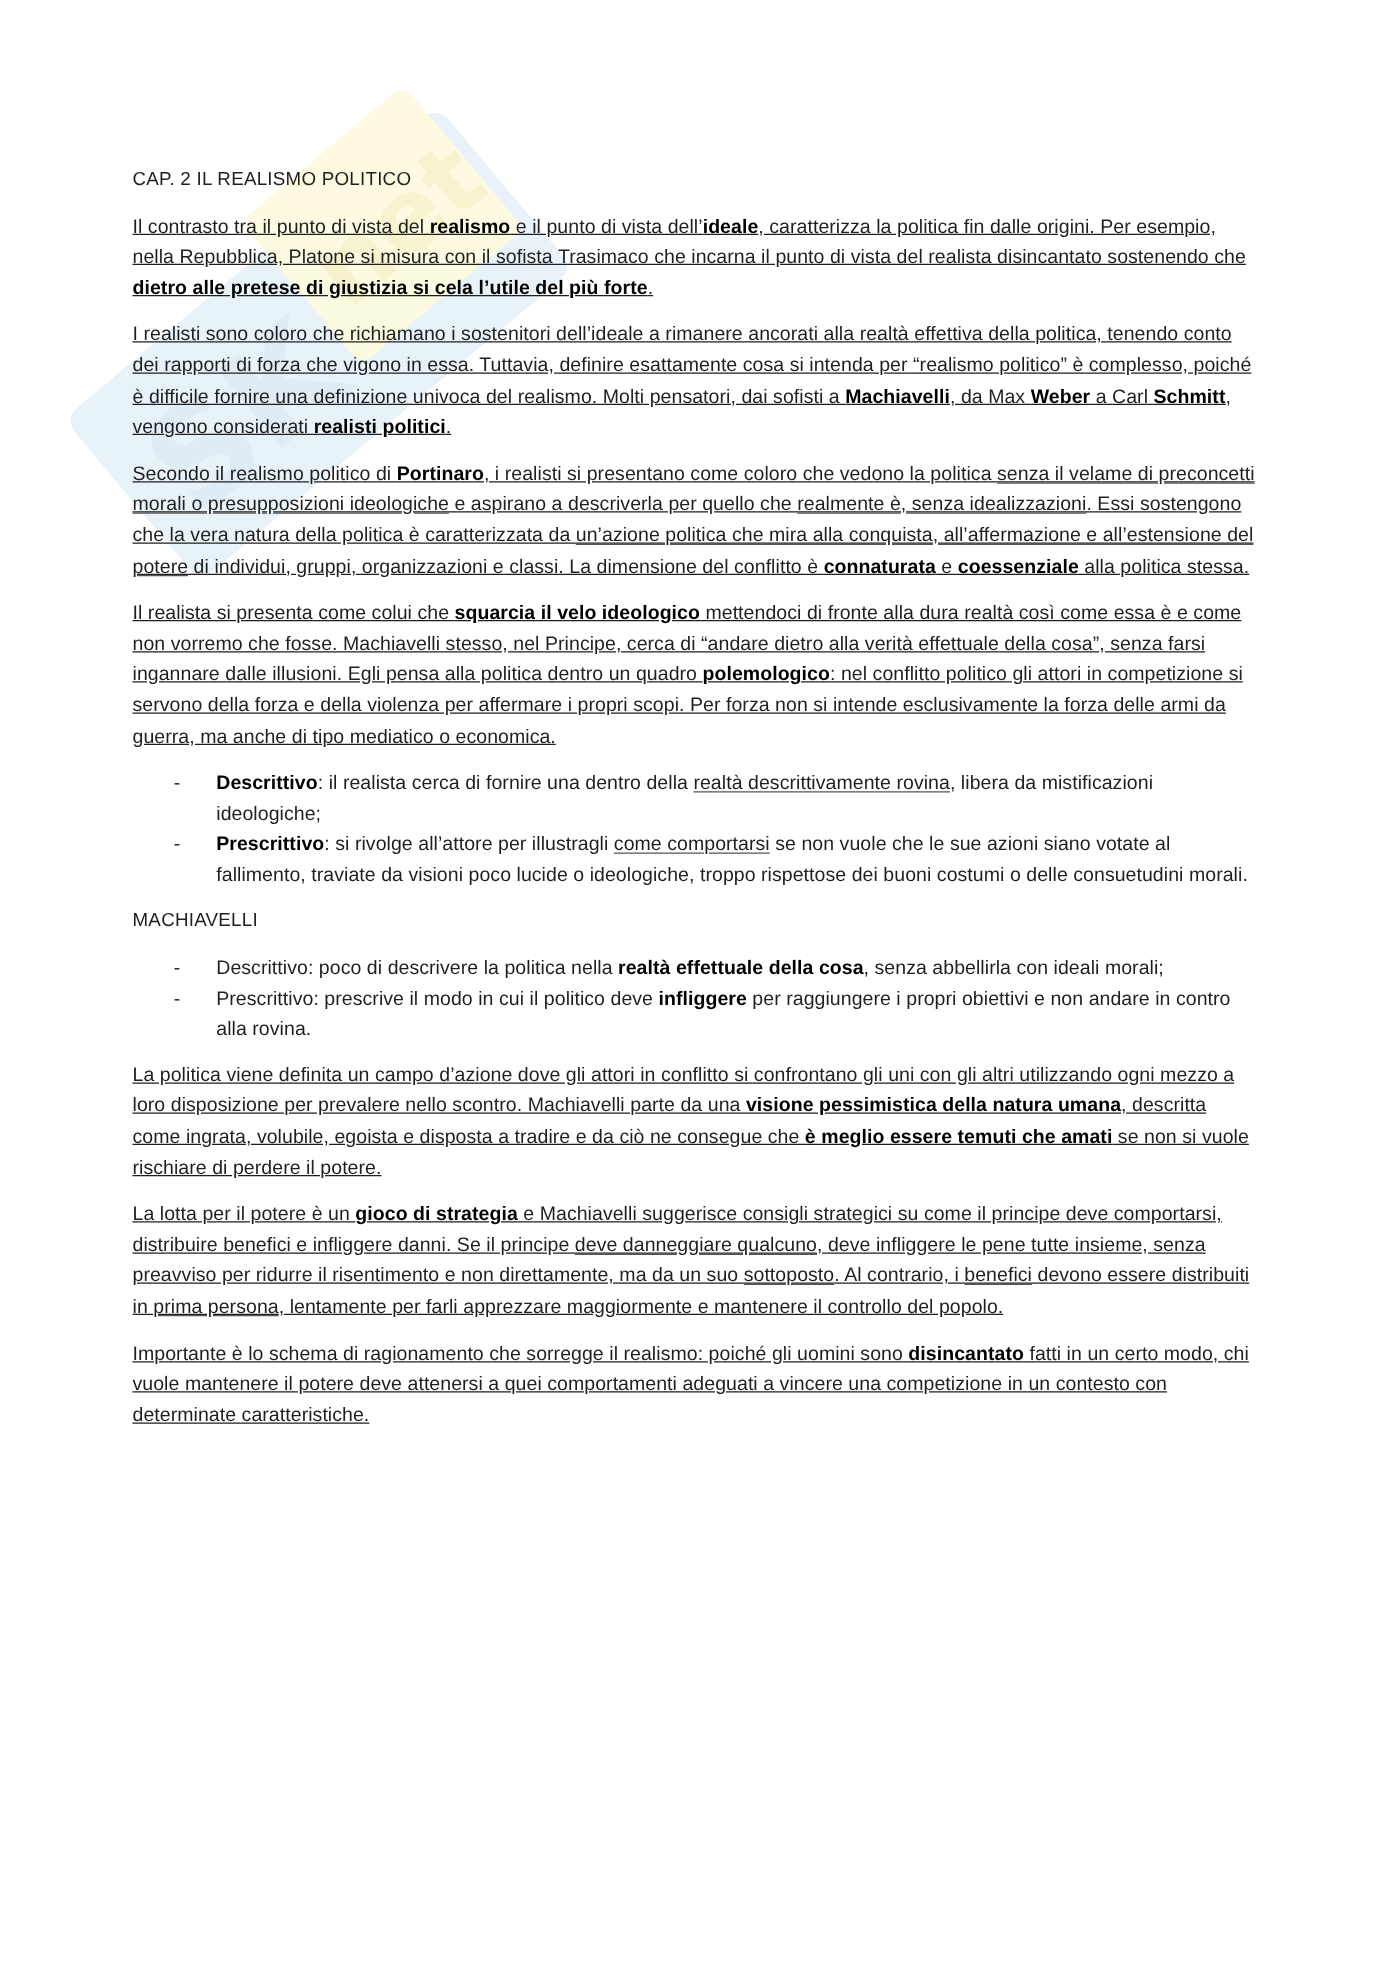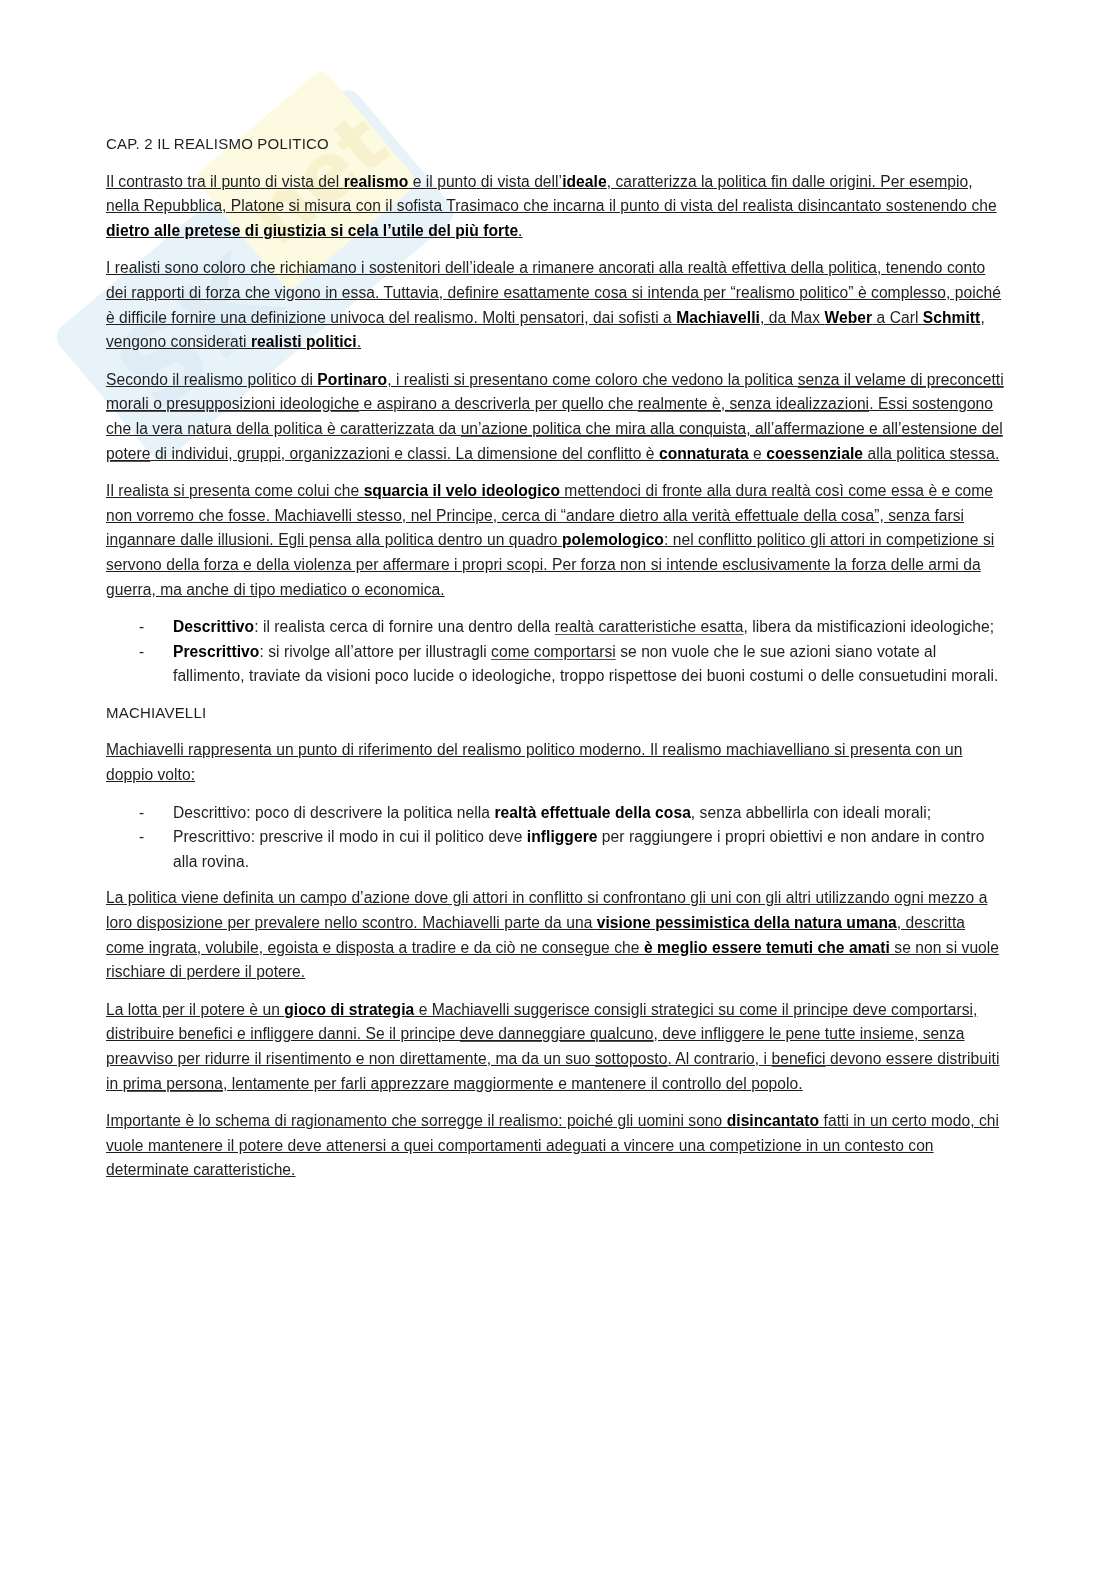--- a/index.html
+++ b/index.html
@@ -29,25 +29,24 @@
 </svg>
 
 <main class="page">
   <div id="doc-title" class="heading">CAP. 2 IL REALISMO POLITICO</div>
   <div id="doc-body">
       <p><span>Il contrasto tra il punto di vista del </span><b>realismo</b><span> e il punto di vista dell’</span><b>ideale</b><span>, caratterizza la politica fin dalle origini. Per esempio, nella Repubblica, Platone si misura con il sofista Trasimaco che incarna il punto di vista del realista disincantato sostenendo che </span><b>dietro alle pretese di giustizia si cela l’utile del più forte</b><span>.</span></p>
       <p><span>I realisti sono coloro che richiamano i sostenitori dell’ideale a rimanere ancorati alla realtà effettiva della politica, tenendo conto dei rapporti di forza che vigono in essa. Tuttavia, definire esattamente cosa si intenda per “realismo politico” è complesso, poiché è difficile fornire una definizione univoca del realismo. Molti pensatori, dai sofisti a </span><b>Machiavelli</b><span>, da Max </span><b>Weber</b><span> a Carl </span><b>Schmitt</b><span>, vengono considerati </span><b>realisti politici</b><span>.</span></p>
       <p><span>Secondo il realismo politico di </span><b>Portinaro</b><span>, i realisti si presentano come coloro che vedono la politica </span><u>senza il velame di preconcetti morali o presupposizioni ideologiche</u><span> e aspirano a descriverla per quello che </span><u>realmente è, senza idealizzazioni</u><span>. Essi sostengono che la vera natura della politica è caratterizzata da </span><u>un’azione politica che mira alla conquista, all’affermazione e all’estensione del potere</u><span> di individui, gruppi, organizzazioni e classi. La dimensione del conflitto è </span><b>connaturata</b><span> e </span><b>coessenziale</b><span> alla politica stessa.</span></p>
       <p><span>Il realista si presenta come colui che </span><b>squarcia il velo ideologico</b><span> mettendoci di fronte alla dura realtà così come essa è e come non vorremo che fosse. Machiavelli stesso, nel Principe, cerca di “andare dietro alla verità effettuale della cosa”, senza farsi ingannare dalle illusioni. Egli pensa alla politica dentro un quadro </span><b>polemologico</b><span>: nel conflitto politico gli attori in competizione si servono della forza e della violenza per affermare i propri scopi. Per forza non si intende esclusivamente la forza delle armi da guerra, ma anche di tipo mediatico o economica.</span></p>
       <ul class="dash">
-        <li><span class="bullet">-</span><b>Descrittivo</b><span>: il realista cerca di fornire una dentro della </span><u>realtà caratteristiche esatta</u><span>, libera da mistificazioni ideologiche;</span></li>
+        <li><span class="bullet">-</span><b>Descrittivo</b><span>: il realista cerca di fornire una dentro della </span><u>realtà descrittivamente rovina</u><span>, libera da mistificazioni ideologiche;</span></li>
         <li><span class="bullet">-</span><b>Prescrittivo</b><span>: si rivolge all’attore per illustragli </span><u>come comportarsi</u><span> se non vuole che le sue azioni siano votate al fallimento, traviate da visioni poco lucide o ideologiche, troppo rispettose dei buoni costumi o delle consuetudini morali.</span></li>
       </ul>
       <div class="heading"><span>MACHIAVELLI</span></div>
-      <p><span>Machiavelli rappresenta un punto di riferimento del realismo politico moderno. Il realismo machiavelliano si presenta con un doppio volto:</span></p>
       <ul class="dash">
         <li><span class="bullet">-</span><span>Descrittivo: poco di descrivere la politica nella </span><b>realtà effettuale della cosa</b><span>, senza abbellirla con ideali morali;</span></li>
         <li><span class="bullet">-</span><span>Prescrittivo: prescrive il modo in cui il politico deve </span><b>infliggere</b><span> per raggiungere i propri obiettivi e non andare in contro alla rovina.</span></li>
       </ul>
       <p><span>La politica viene definita un campo d’azione dove gli attori in conflitto si confrontano gli uni con gli altri utilizzando ogni mezzo a loro disposizione per prevalere nello scontro. Machiavelli parte da una </span><b>visione pessimistica della natura umana</b><span>, descritta come ingrata, volubile, egoista e disposta a tradire e da ciò ne consegue che </span><b>è meglio essere temuti che amati</b><span> se non si vuole rischiare di perdere il potere.</span></p>
       <p><span>La lotta per il potere è un </span><b>gioco di strategia</b><span> e Machiavelli suggerisce consigli strategici su come il principe deve comportarsi, distribuire benefici e infliggere danni. Se il principe </span><u>deve danneggiare qualcuno</u><span>, deve infliggere le pene tutte insieme, senza preavviso per ridurre il risentimento e non direttamente, ma da un suo </span><u>sottoposto</u><span>. Al contrario, i </span><u>benefici</u><span> devono essere distribuiti in </span><u>prima persona</u><span>, lentamente per farli apprezzare maggiormente e mantenere il controllo del popolo.</span></p>
       <p><span>Importante è lo schema di ragionamento che sorregge il realismo: poiché gli uomini sono </span><b>disincantato</b><span> fatti in un certo modo, chi vuole mantenere il potere deve attenersi a quei comportamenti adeguati a vincere una competizione in un contesto con determinate caratteristiche.</span></p>
     </div>
 </main>
 

